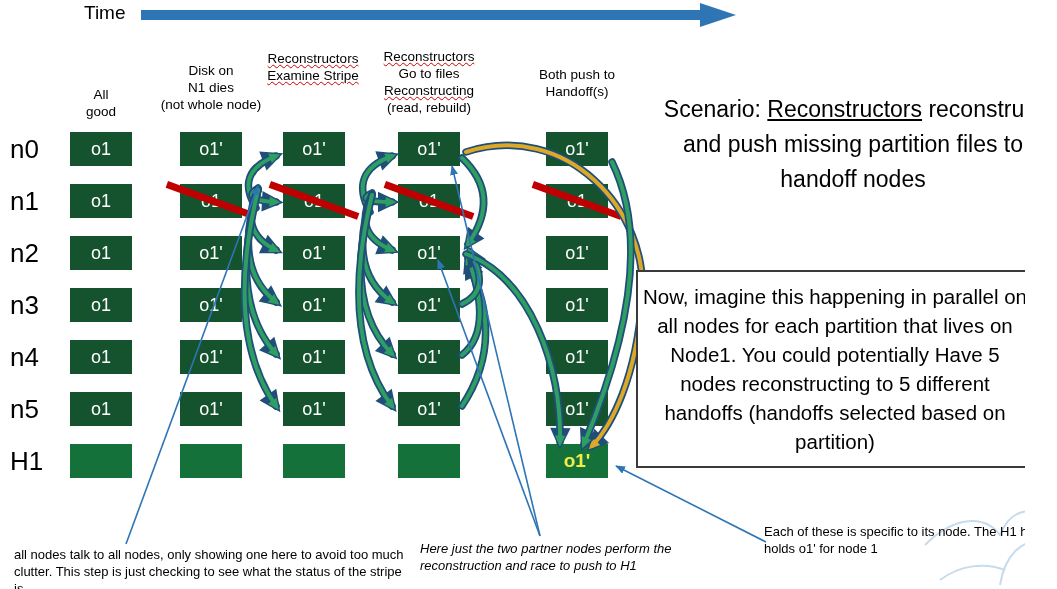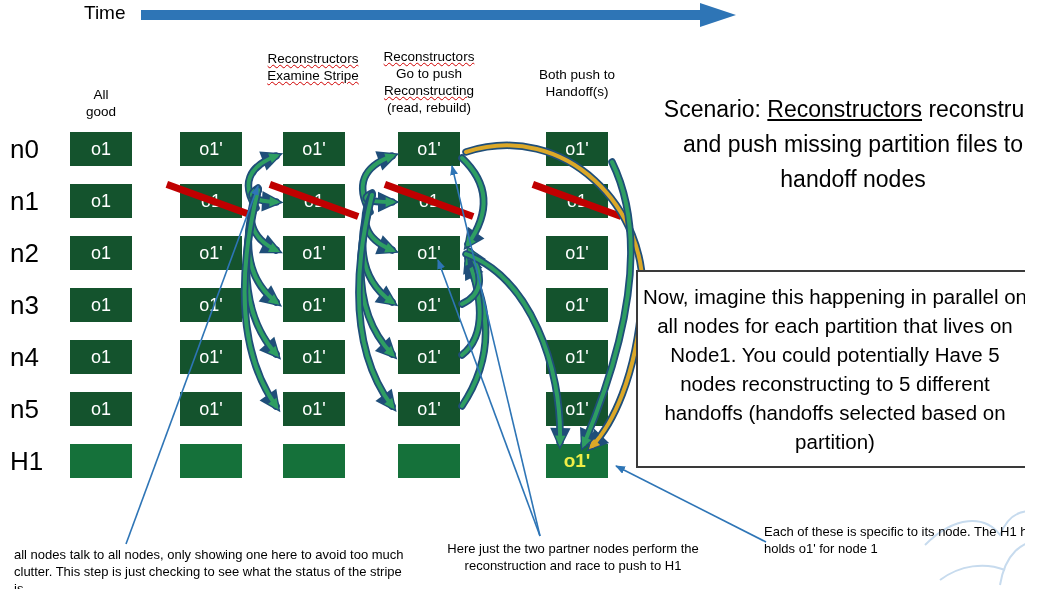--- a/index.html
+++ b/index.html
@@ -30,21 +30,21 @@
   
   .scenario{position:absolute;left:655px;top:92px;width:396px;text-align:center;
             font-size:23px;line-height:35px;}
   .scenario .und{text-decoration:underline;}
   .notebox{position:absolute;left:636px;top:270px;width:386px;border:2px solid #3a3a3a;
            padding:10px 4px;text-align:center;font-size:20.5px;line-height:29px;background:#fff;}
 
   
   .ann{position:absolute;font-size:13px;line-height:17px;}
   .ann-left{left:14px;top:546px;width:392px;text-align:left;}
-  .ann-mid{left:420px;top:540px;width:306px;text-align:center;}
+  .ann-mid{left:420px;top:540px;width:306px;font-style:italic;}
   .ann-right{left:764px;top:523px;width:284px;text-align:left;}
 
   
   #overlay{position:absolute;left:0;top:0;pointer-events:none;}
   #overlay .u{fill:none;stroke:#1f4e79;stroke-width:7.5;stroke-linecap:round;marker-end:url(#mB);}
   #overlay .o{fill:none;stroke:#2e9e62;stroke-width:4;stroke-linecap:round;marker-end:url(#mG);}
   #overlay g.gold .o{stroke:#dba828;marker-end:url(#mY);}
   #overlay .ll{stroke:#2e75b6;stroke-width:1.6;marker-end:url(#mL);}
   #overlay .wm{fill:none;stroke:#c7dbee;stroke-width:2;}
 </style>
@@ -60,27 +60,32 @@
   <div class="rowlab" style="top:236px">n2</div>
   <div class="rowlab" style="top:288px">n3</div>
   <div class="rowlab" style="top:340px">n4</div>
   <div class="rowlab" style="top:392px">n5</div>
   <div class="rowlab" style="top:444px">H1</div>
 
   <div class="hdr" style="left:70px;top:86px;width:62px">
     <div>All</div>
     <div>good</div>
   </div>
+  <div class="hdr" style="left:148px;top:62px;width:126px">
+    <div>Disk on</div>
+    <div>N1 dies</div>
+    <div>(not whole node)</div>
+  </div>
   <div class="hdr" style="left:246px;top:50px;width:134px">
     <div class="sq">Reconstructors</div>
     <div class="sq">Examine Stripe</div>
   </div>
   <div class="hdr" style="left:362px;top:48px;width:134px">
     <div class="sq">Reconstructors</div>
-    <div>Go to push</div>
+    <div>Go to files</div>
     <div class="sq">Reconstructing</div>
     <div>(read, rebuild)</div>
   </div>
   <div class="hdr" style="left:528px;top:66px;width:98px">
     <div>Both push to</div>
     <div>Handoff(s)</div>
   </div>
 
   <div class="col" style="left:70px">
     <div class="cell">

